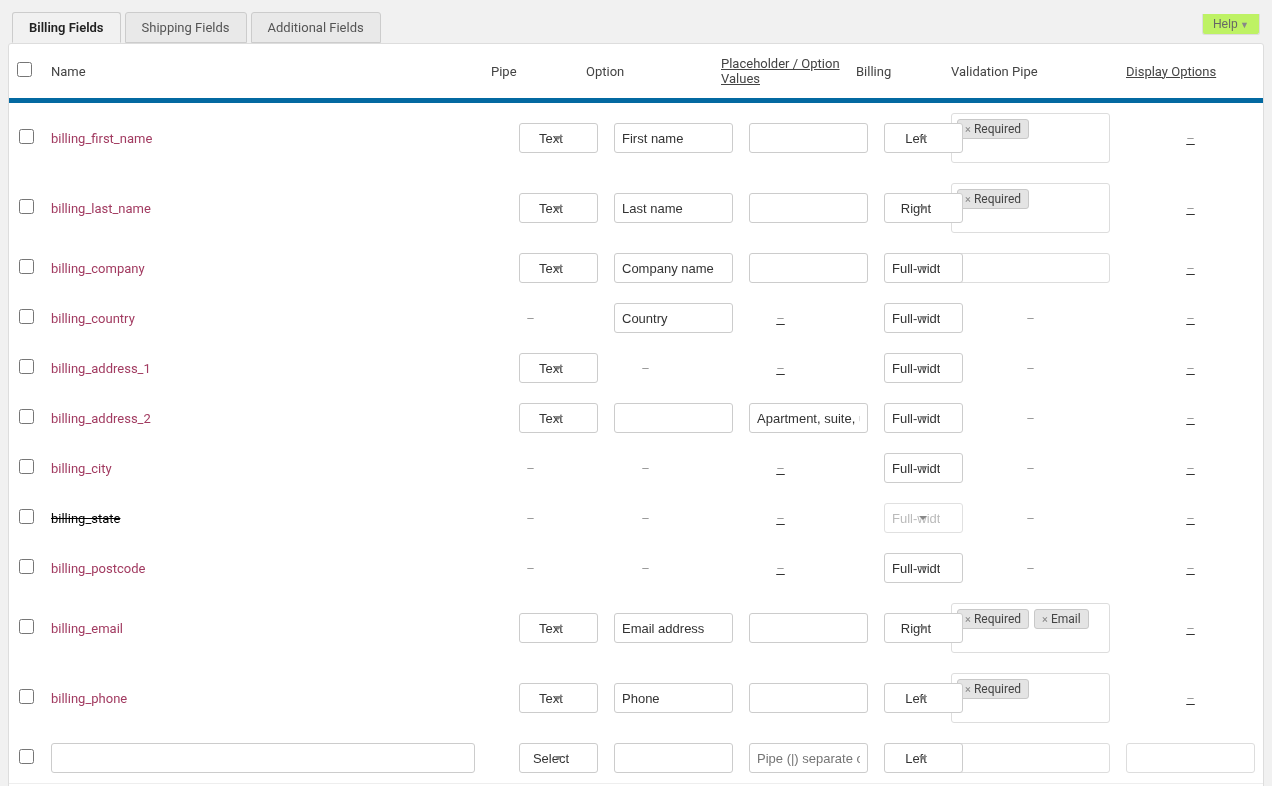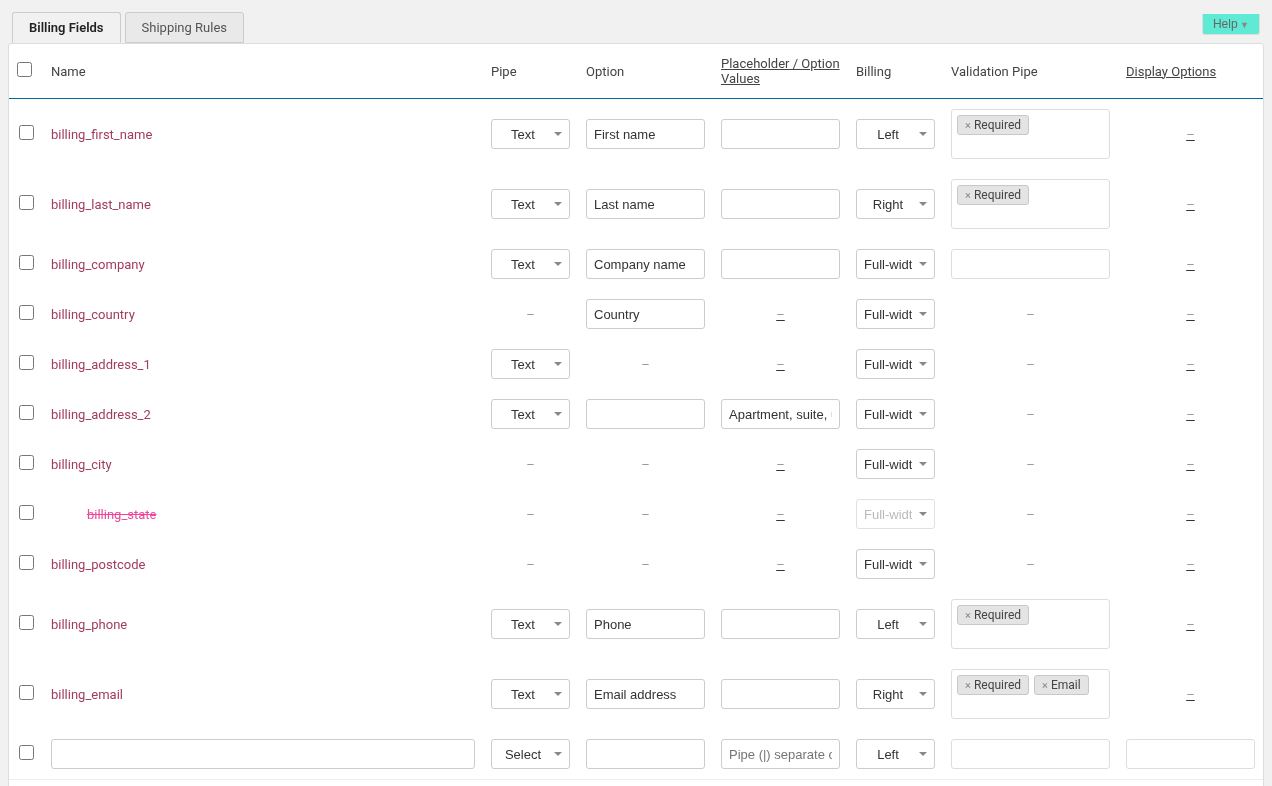--- a/index.html
+++ b/index.html
@@ -8,21 +8,21 @@
   font-size: 13px;
   color: #333;
   background: #f1f1f1;
   padding: 0;
 }
 .page-wrap { position: relative; }
 .help-btn {
   position: absolute;
   right: 12px;
   top: 2px;
-  background: #5eead4;
+  background: #bef264;
   border: 1px solid #ddd;
   border-top: none;
   border-radius: 0 0 3px 3px;
   padding: 3px 10px;
   font-size: 12px;
   color: #666;
   cursor: pointer;
   z-index: 10;
 }
 .help-btn::after { content: " ▼"; font-size: 9px; color: #888; }
@@ -60,51 +60,52 @@
 
 table.fields {
   width: 100%;
   border-collapse: collapse;
 }
 table.fields th {
   text-align: left;
   font-weight: 400;
   color: #444;
   padding: 12px 8px;
-  border-bottom: 1px solid #0369a1;
+  border-bottom: 5px solid #0369a1;
   vertical-align: middle;
   font-size: 13px;
 }
 table.fields td {
   padding: 10px 8px;
   vertical-align: middle;
 }
 .col-check { width: 34px; text-align: center; }
 .col-name { width: 440px; }
 .col-type { width: 95px; }
 .col-label { width: 135px; }
 .col-placeholder { width: 135px; text-decoration: underline; }
 .col-position { width: 95px; }
 .col-validation { width: 175px; }
 .col-display { width: 145px; text-align:center;text-decoration:underline; }
 
 .field-name { color: #a23b61; font-size: 13px; }
-.field-name.disabled { color: #ec4899; text-decoration: line-through; margin-left: 36px; }
+.field-name.disabled { color: #000000; text-decoration: line-through; }
 
 .dash { color: #999; text-align: center; display:block; }
 
 input[type="text"].ctrl, select.ctrl {
   width: 100%;
   border: 1px solid #ccc;
   border-radius: 3px;
   padding: 5px 7px;
   font-size: 13px;
   background: #fff;
   color: #333;
   height: 30px;
+  margin-left: 28px;
 }
 .select-wrap {
   position: relative;
   display: inline-block;
   width: 100%;
 }
 .select-wrap select {
   appearance: none;
   -webkit-appearance: none;
   padding-right: 22px;
@@ -169,21 +170,22 @@
 
 </style>
 </head>
 <body>
 
 <div class="page-wrap">
   <button class="help-btn">Help</button>
 
   <div class="tabs" id="tabs">
       <div class="tab active">Billing Fields</div>
-      <div class="tab">Shipping Rules</div>
+      <div class="tab">Shipping Fields</div>
+      <div class="tab">Additional Fields</div>
     </div>
 
   <div class="panel panel-top">
     <table class="fields">
       <thead>
         <tr>
           <th class="col-check"><input type="checkbox" style=""></th>
           <th class="col-name">Name</th>
           <th class="col-type">Pipe</th>
           <th class="col-label">Option</th>
@@ -345,45 +347,45 @@
             <td class="col-position"><div class="select-wrap"><select class="ctrl"><option>Left</option><option>Right</option><option selected="">Full-width</option></select></div></td>
             <td class="col-validation">
               <span class="dash">–</span>
             </td>
             <td class="col-display">
               <span class="dash">–</span>
             </td>
           </tr>
           <tr>
             <td class="col-check"><input type="checkbox" style=""></td>
+            <td class="col-name"><span class="field-name">billing_email</span></td>
+            <td class="col-type"><div class="select-wrap"><select class="ctrl"><option>Text</option><option>Select</option></select></div></td>
+            <td class="col-label"><input type="text" class="ctrl" value="Email address" style=""></td>
+            <td class="col-placeholder"><input type="text" class="ctrl" style=""></td>
+            <td class="col-position"><div class="select-wrap"><select class="ctrl"><option>Left</option><option selected="">Right</option><option>Full-width</option></select></div></td>
+            <td class="col-validation">
+              <div class="vbox">
+                <span class="tag"><span class="x">×</span>Required</span>
+                <span class="tag"><span class="x">×</span>Email</span>
+              </div>
+            </td>
+            <td class="col-display">
+              <span class="dash">–</span>
+            </td>
+          </tr>
+          <tr>
+            <td class="col-check"><input type="checkbox" style=""></td>
             <td class="col-name"><span class="field-name">billing_phone</span></td>
             <td class="col-type"><div class="select-wrap"><select class="ctrl"><option>Text</option><option>Select</option></select></div></td>
             <td class="col-label"><input type="text" class="ctrl" value="Phone" style=""></td>
             <td class="col-placeholder"><input type="text" class="ctrl" style=""></td>
             <td class="col-position"><div class="select-wrap"><select class="ctrl"><option>Left</option><option>Right</option><option>Full-width</option></select></div></td>
             <td class="col-validation">
               <div class="vbox">
                 <span class="tag"><span class="x">×</span>Required</span>
-              </div>
-            </td>
-            <td class="col-display">
-              <span class="dash">–</span>
-            </td>
-          </tr>
-          <tr>
-            <td class="col-check"><input type="checkbox" style=""></td>
-            <td class="col-name"><span class="field-name">billing_email</span></td>
-            <td class="col-type"><div class="select-wrap"><select class="ctrl"><option>Text</option><option>Select</option></select></div></td>
-            <td class="col-label"><input type="text" class="ctrl" value="Email address" style=""></td>
-            <td class="col-placeholder"><input type="text" class="ctrl" style=""></td>
-            <td class="col-position"><div class="select-wrap"><select class="ctrl"><option>Left</option><option selected="">Right</option><option>Full-width</option></select></div></td>
-            <td class="col-validation">
-              <div class="vbox">
-                <span class="tag"><span class="x">×</span>Required</span>
-                <span class="tag"><span class="x">×</span>Email</span>
               </div>
             </td>
             <td class="col-display">
               <span class="dash">–</span>
             </td>
           </tr>
           <tr class="newrow">
             <td class="col-check"><input type="checkbox" style=""></td>
             <td class="col-name"><input type="text" class="name-input" style=""></td>
             <td class="col-type"><div class="select-wrap"><select class="ctrl"><option>Text</option><option selected="">Select</option></select></div></td>

